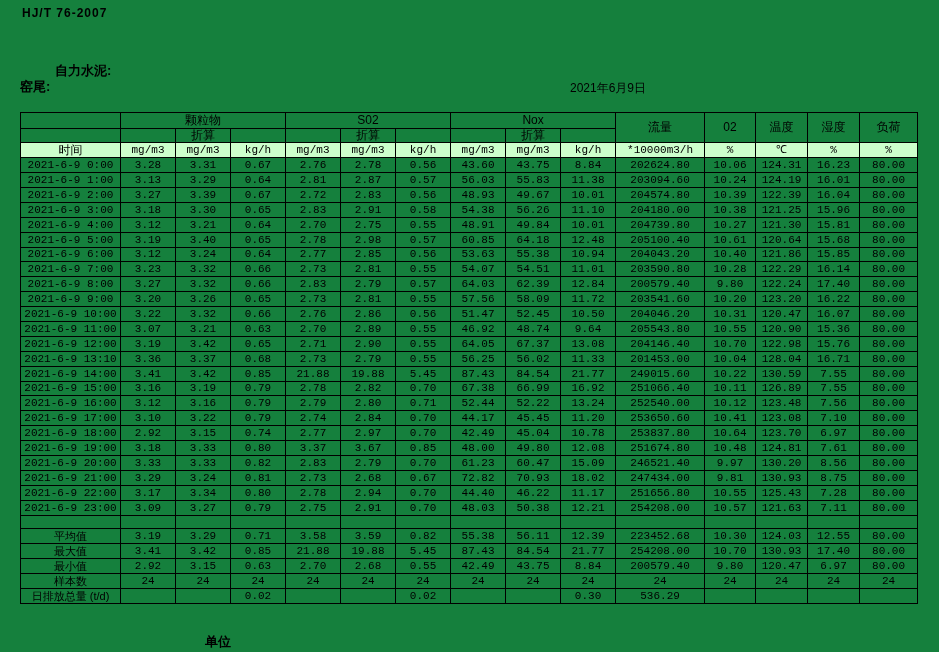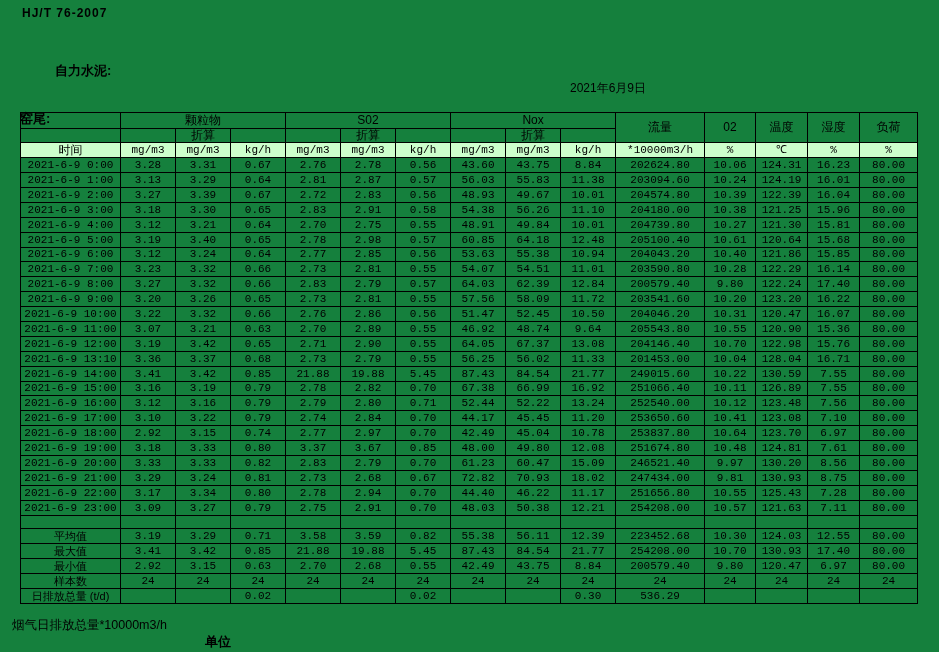--- a/index.html
+++ b/index.html
@@ -1,21 +1,21 @@
 <!DOCTYPE html>
 <html><head>
 <meta charset="utf-8">
 <style>
   html,body{margin:0;padding:0;background:#fff;}
   #page{position:relative;width:939px;height:652px;background:#15803d;overflow:hidden;
         font-family:"Liberation Sans","DejaVu Sans",sans-serif;color:#000;}
   .doc-code{position:absolute;left:22px;top:6px;font-size:12px;font-weight:bold;letter-spacing:1px;}
   .title{position:absolute;left:205px;top:24px;font-size:15px;font-weight:bold;letter-spacing:1px;}
   .company{position:absolute;left:20px;top:62px;font-size:13px;font-weight:bold;margin-left:35px;}
-  .station{position:absolute;left:20px;top:78px;font-size:13px;font-weight:bold;margin-top:32px;}
+  .station{position:absolute;left:20px;top:78px;font-size:13px;font-weight:bold;}
   .date{position:absolute;left:570px;top:80px;font-size:12px;}
   table.report{position:absolute;left:20px;top:112px;width:897px;border-collapse:collapse;table-layout:fixed;}
   table.report td{border:1px solid #000;padding:0 2px;font-size:11px;line-height:1.1;
                   text-align:center;vertical-align:middle;overflow:hidden;white-space:nowrap;}
   .num{font-family:"Liberation Mono","DejaVu Sans Mono",monospace;font-size:11px;}
   tr.hr1 td{height:15px;font-size:12px;}
   tr.hr2 td{height:12px;font-size:12px;}
   tr.hr3 td{height:14px;background:#ccffcc;font-size:11px;}
   tr.data-row td{height:13.9px;}
   tr.spacer td{height:12px;}
@@ -604,15 +604,14 @@
           <td class="num rnum">0.30</td>
           <td class="num rnum">536.29</td>
           <td class="num rnum"></td>
           <td class="num rnum"></td>
           <td class="num rnum"></td>
           <td class="num rnum"></td>
         </tr>
       </tbody>
   </table>
 
-  <div class="footer-note">烟气日排放总量*10000m3/h</div>
   <div class="footer-unit">单位</div>
 </div>
 
 </body></html>

